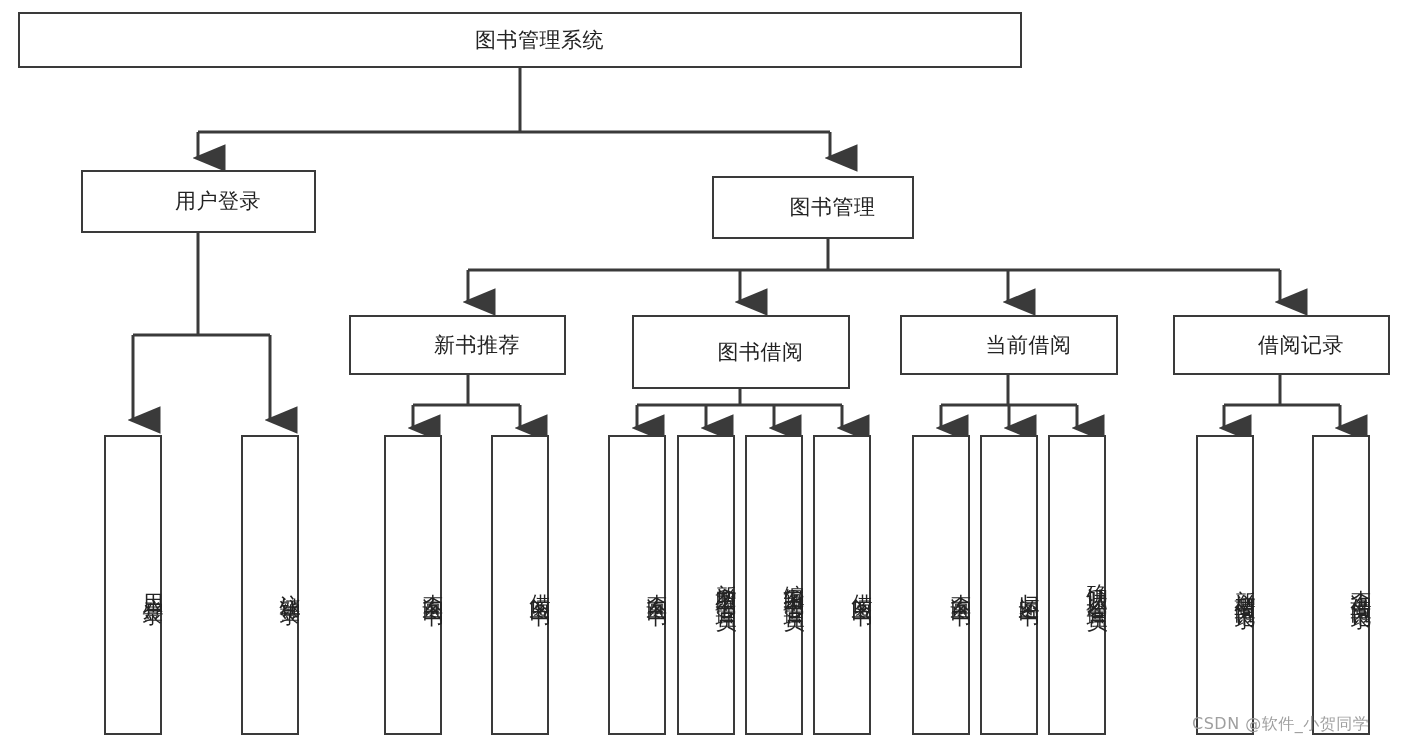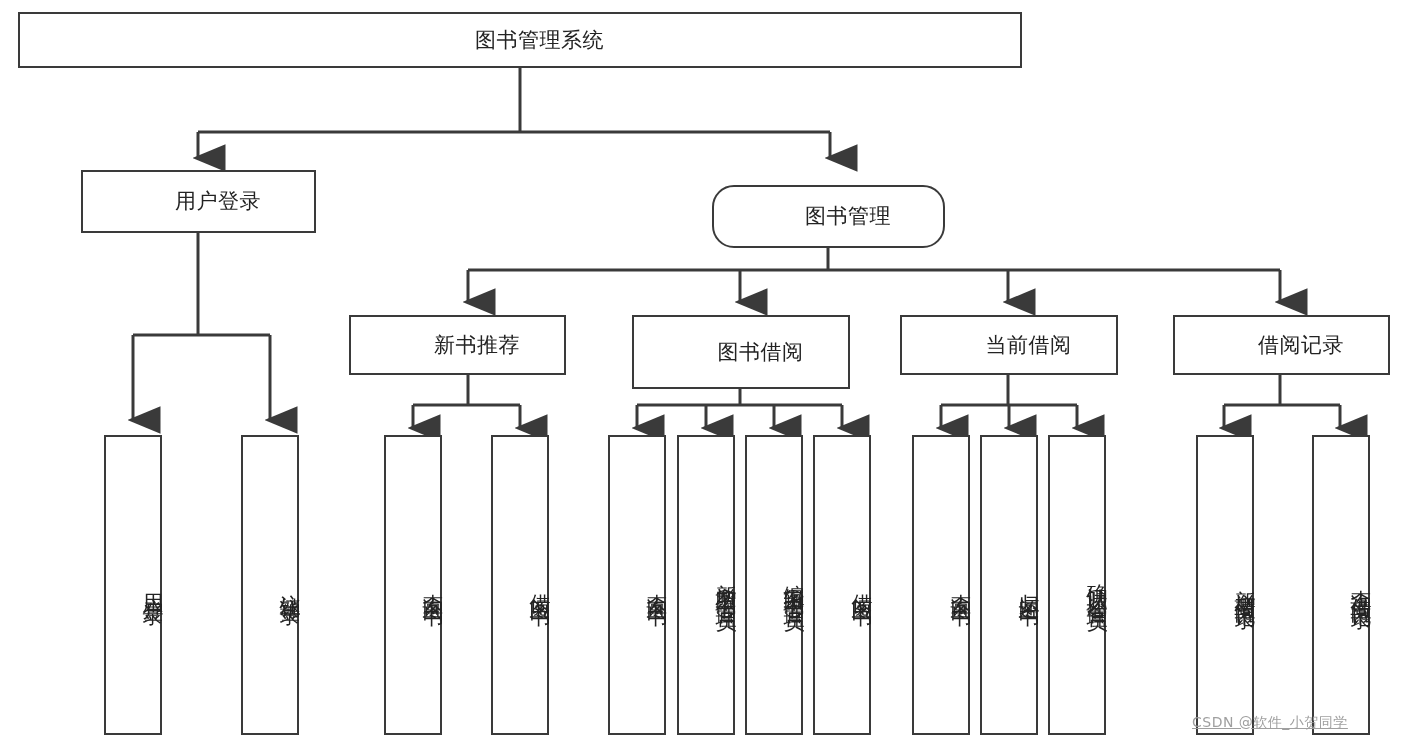--- a/index.html
+++ b/index.html
@@ -47,26 +47,25 @@
     writing-mode:vertical-rl;
     text-orientation:upright;
     font-size:21px;
     letter-spacing:4px;
     line-height:1;
     white-space:nowrap;
     max-height:292px;
   }
   .watermark{
     position:absolute;
-    font-size:14px;
+    font-size:16px;
     color:#9a9a9a;
     letter-spacing:0.5px;
     white-space:nowrap;
     opacity:.95;
-    text-decoration:underline;
   }
 </style>
 </head>
 <body>
 
 <div id="canvas">
 
   <svg id="wires" viewBox="0 0 1405 747" xmlns="http://www.w3.org/2000/svg">
     <defs>
       <marker id="arrow" viewBox="0 0 12 12" refX="6" refY="10" markerWidth="11" markerHeight="11" orient="auto-start-reverse">
@@ -117,21 +116,21 @@
     </g>
   </svg>
 
   <div class="node" style="left:18px; top:12px; width:1004px; height:56px;">
     <span class="label">图书管理系统</span>
   </div>
 
   <div class="node" style="left:81px; top:170px; width:235px; height:63px;">
     <span class="label">用户登录</span>
   </div>
-  <div class="node" style="left:712px; top:185px; width:233px; height:63px;border-radius:22px;">
+  <div class="node" style="left:712px; top:176px; width:202px; height:63px;">
     <span class="label">图书管理</span>
   </div>
 
   <div class="node" style="left:349px; top:315px; width:217px; height:60px;">
     <span class="label">新书推荐</span>
   </div>
   <div class="node" style="left:632px; top:315px; width:218px; height:74px;">
     <span class="label">图书借阅</span>
   </div>
   <div class="node" style="left:1173px; top:315px; width:217px; height:60px;">

